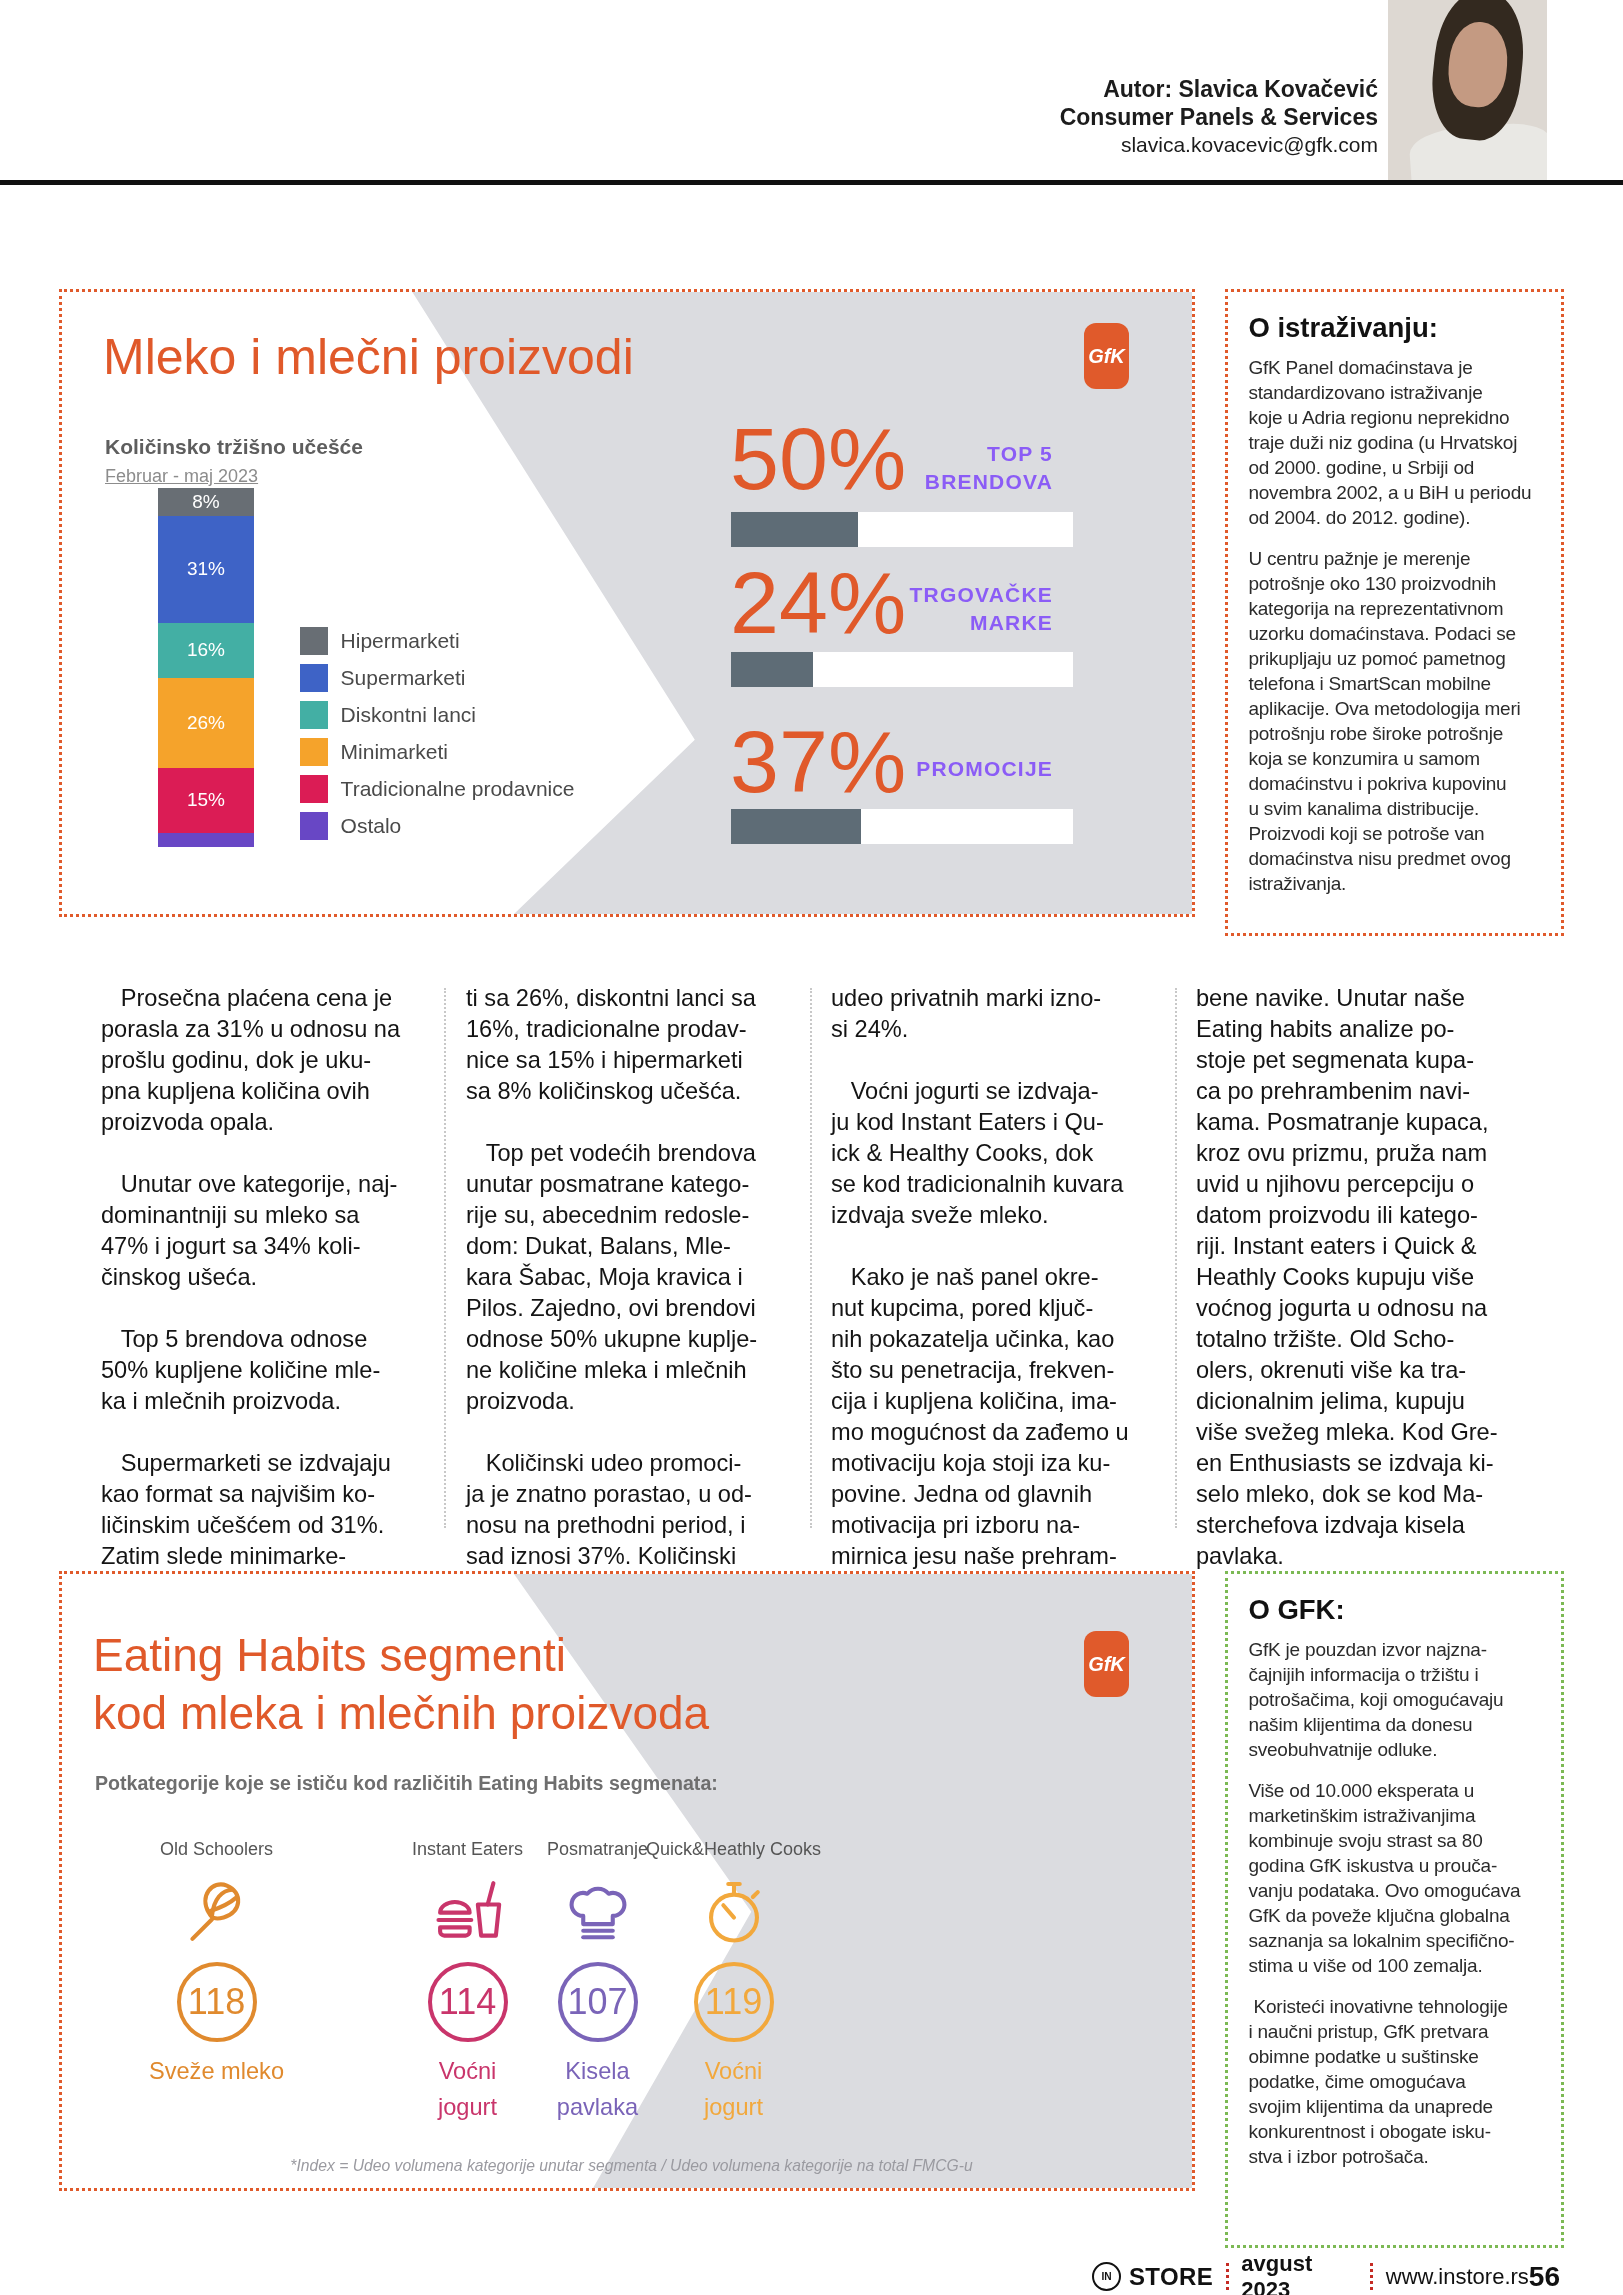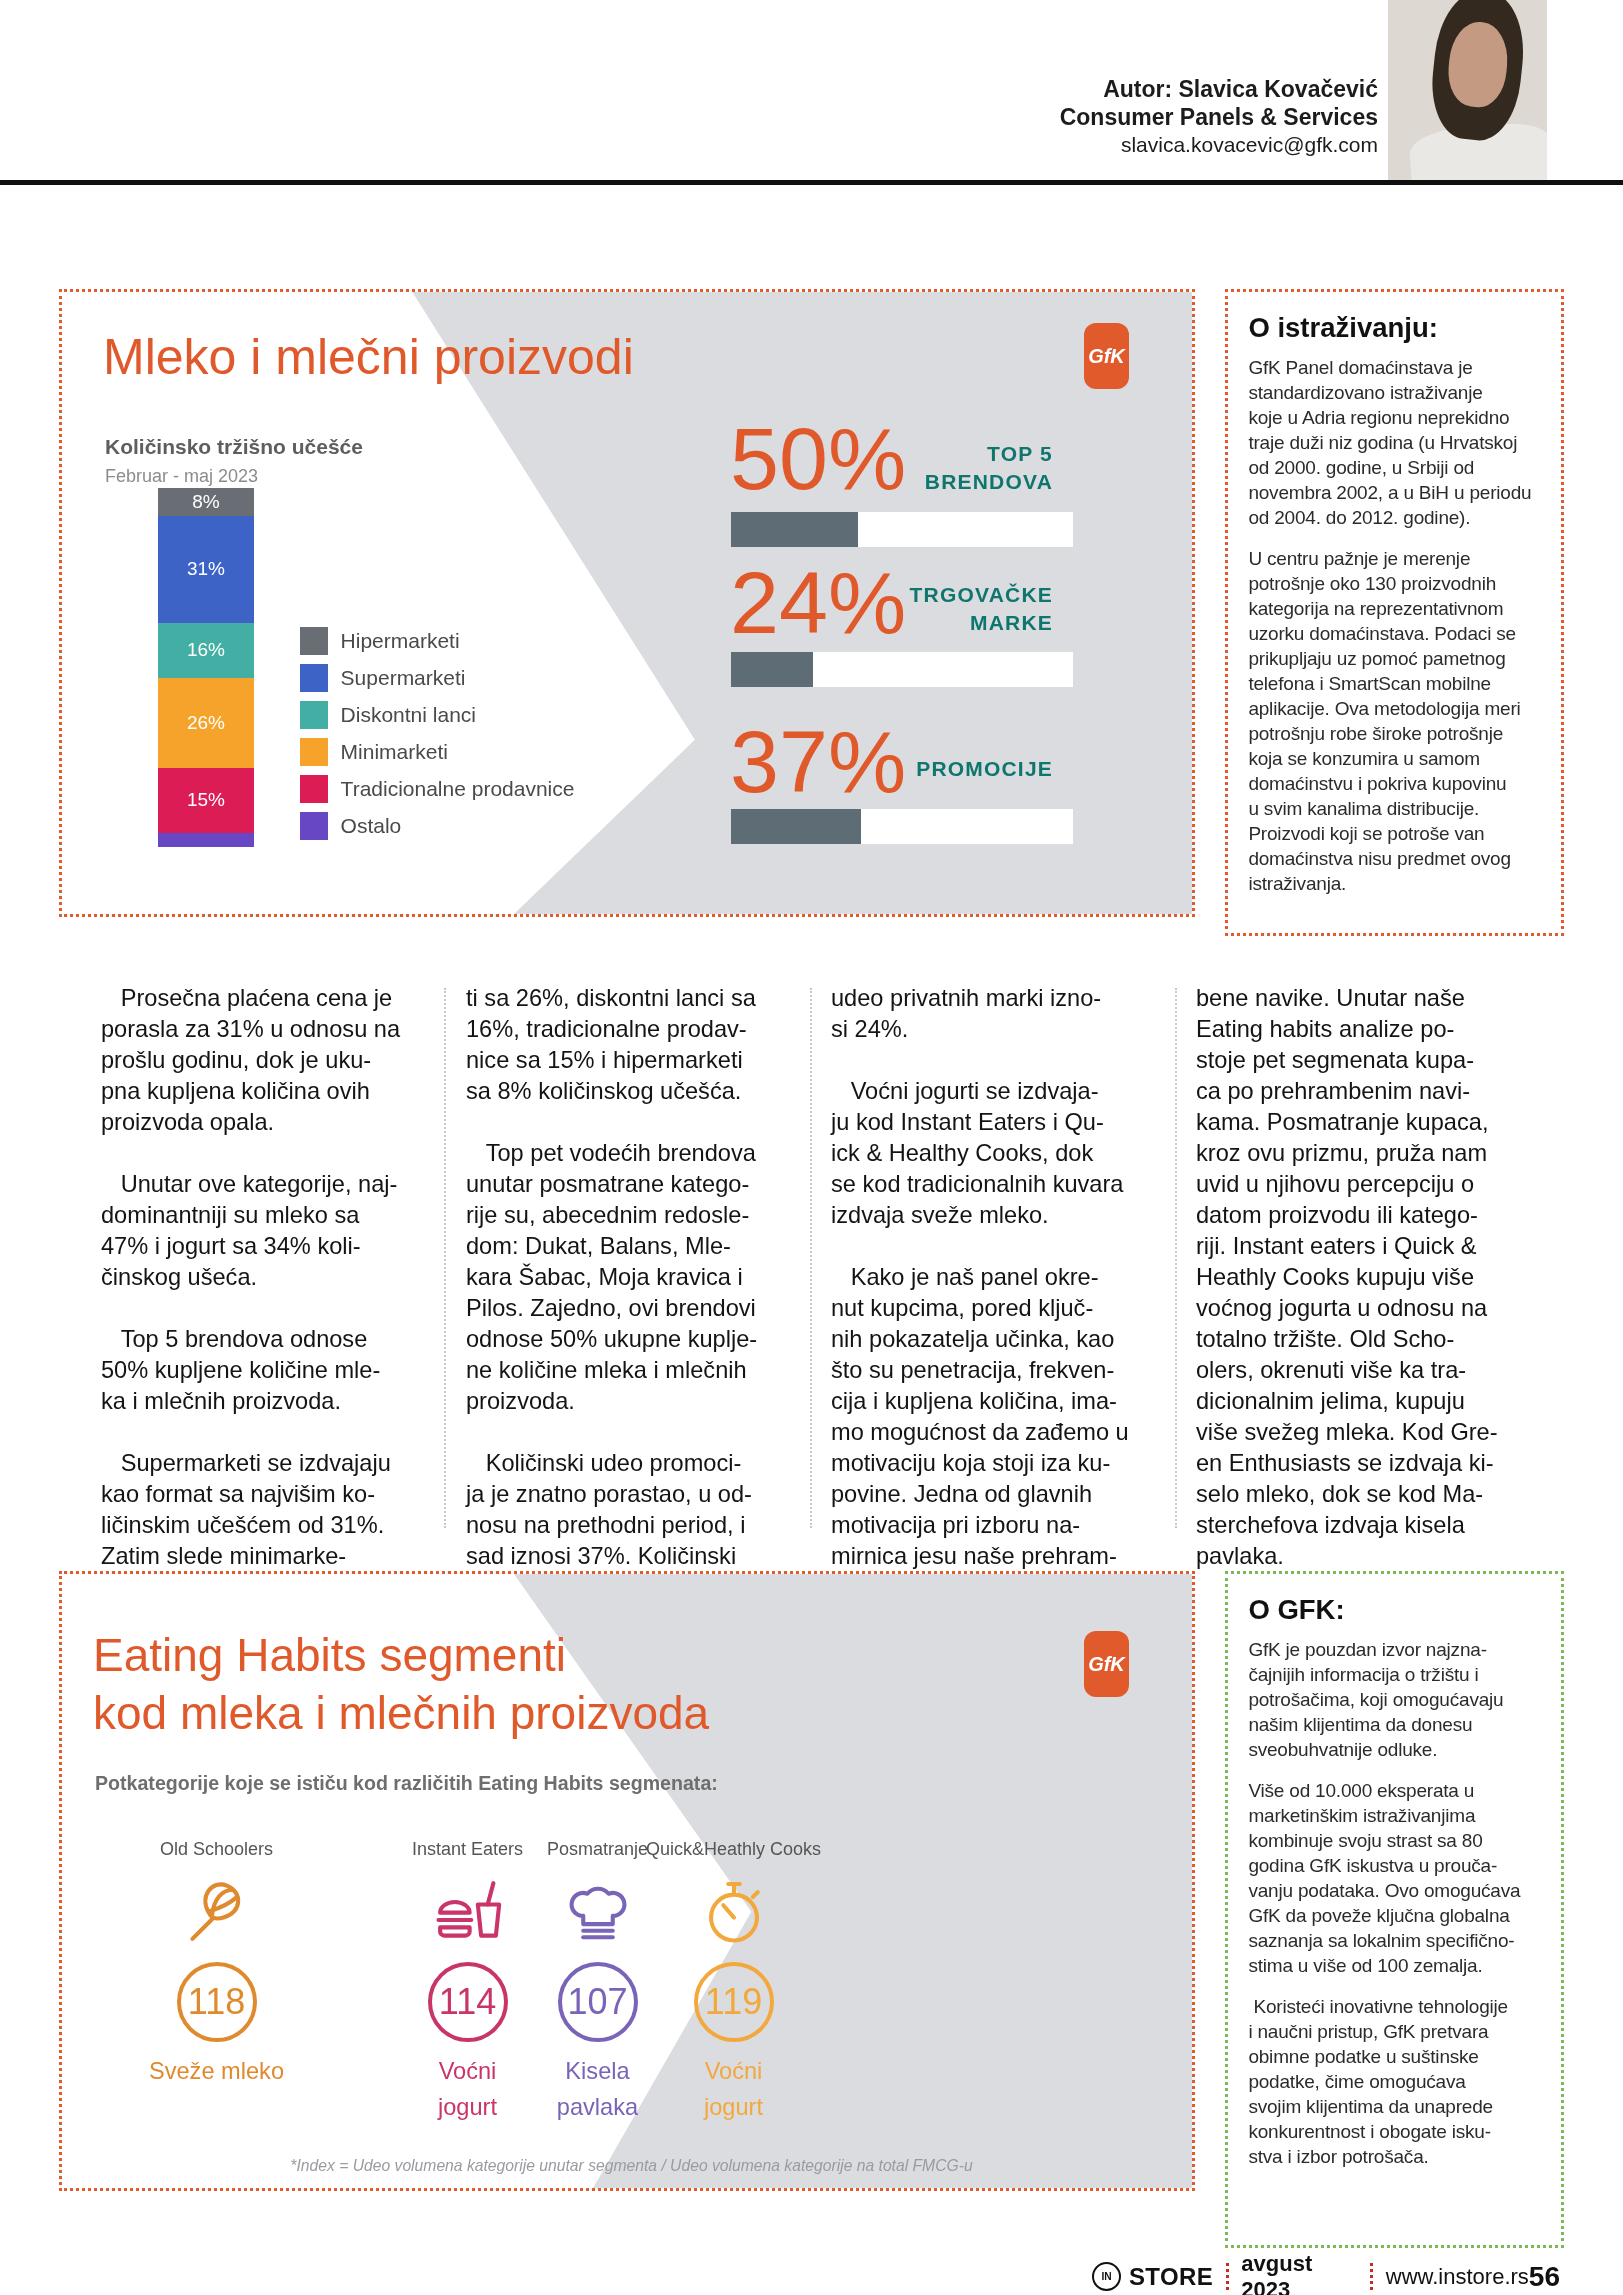--- a/index.html
+++ b/index.html
@@ -25,21 +25,21 @@
   #ig2 .ig-gray{clip-path:polygon(40% 0,100% 0,100% 100%,47% 100%,61% 55%);}
   .gfk-logo{position:absolute;width:45px;height:66px;background:#E05A2B;color:#fff;
             display:flex;align-items:center;justify-content:center;font-size:20px;font-weight:bold;
             font-style:italic;border-radius:12px;}
   #ig1 .gfk-logo{left:1022px;top:31px;}
   #ig2 .gfk-logo{left:1022px;top:57px;}
   .ig-title{position:absolute;color:#E0592A;font-weight:500;}
   #ig1 .ig-title{left:41px;top:36px;font-size:50px;}
   #ig2 .ig-title{left:31px;top:52px;font-size:46px;line-height:58px;white-space:pre-line;}
   .ig1-sub1{position:absolute;left:43px;top:143px;font-size:21px;font-weight:600;color:#5E5E5E;}
-  .ig1-sub2{position:absolute;left:43px;top:174px;font-size:18px;color:#8C8C8C;}
+  .ig1-sub2{position:absolute;left:43px;top:174px;font-size:18px;color:#8C8C8C;text-decoration:underline;}
   .ig2-sub{position:absolute;left:33px;top:198px;font-size:19.6px;font-weight:600;color:#6E6E6E;}
 
   
   .stackbar{position:absolute;left:96px;top:196px;width:96px;}
   .seg{position:relative;width:100%;}
   .seg span{position:absolute;inset:0;display:flex;align-items:center;justify-content:center;
             color:#fff;font-size:19px;font-weight:500;}
   .sg1{height:27.5px;background:#686E74;}
   .sg2{height:107px;background:#3E63C6;}
   .sg3{height:55px;background:#43AFA4;}
@@ -50,21 +50,21 @@
   
   .legend{position:absolute;left:238px;top:330px;}
   .lg-row{display:flex;align-items:center;height:37px;}
   .lg-swatch{width:28px;height:28px;margin-right:12.6px;flex:none;}
   .lg-label{font-size:21px;color:#4A4A4A;}
   .c-gray{background:#686E74;}.c-blue{background:#3E63C6;}.c-teal{background:#43AFA4;}
   .c-amber{background:#F5A32B;}.c-crimson{background:#DB1C55;}.c-purple{background:#6847C5;}
 
   
   .stat-num{position:absolute;left:668px;color:#E0592A;font-size:88px;font-weight:500;line-height:79px;}
-  .stat-label{position:absolute;left:785px;width:206px;text-align:right;color:#0f766e;
+  .stat-label{position:absolute;left:785px;width:206px;text-align:right;color:#8b5cf6;
               font-size:21px;font-weight:bold;letter-spacing:1.2px;line-height:28px;white-space:pre-line;}
   .stat-bar{position:absolute;left:669px;width:342px;height:35px;background:#fff;}
   .stat-fill{height:100%;background:#5E6C76;}
   #sn1{top:127px;} #sl1{top:148px;} #sb1{top:220px;}
   #sn2{top:271px;} #sl2{top:289px;} #sb2{top:360px;}
   #sn3{top:430px;} #sl3{top:463px;} #sb3{top:517px;}
   .f1{width:37%;} .f2{width:24%;} .f3{width:38%;}
 
   
   .sidebar{position:absolute;left:1225px;width:339px;background:#fff;box-sizing:border-box;padding:20.4px 20.4px;}

